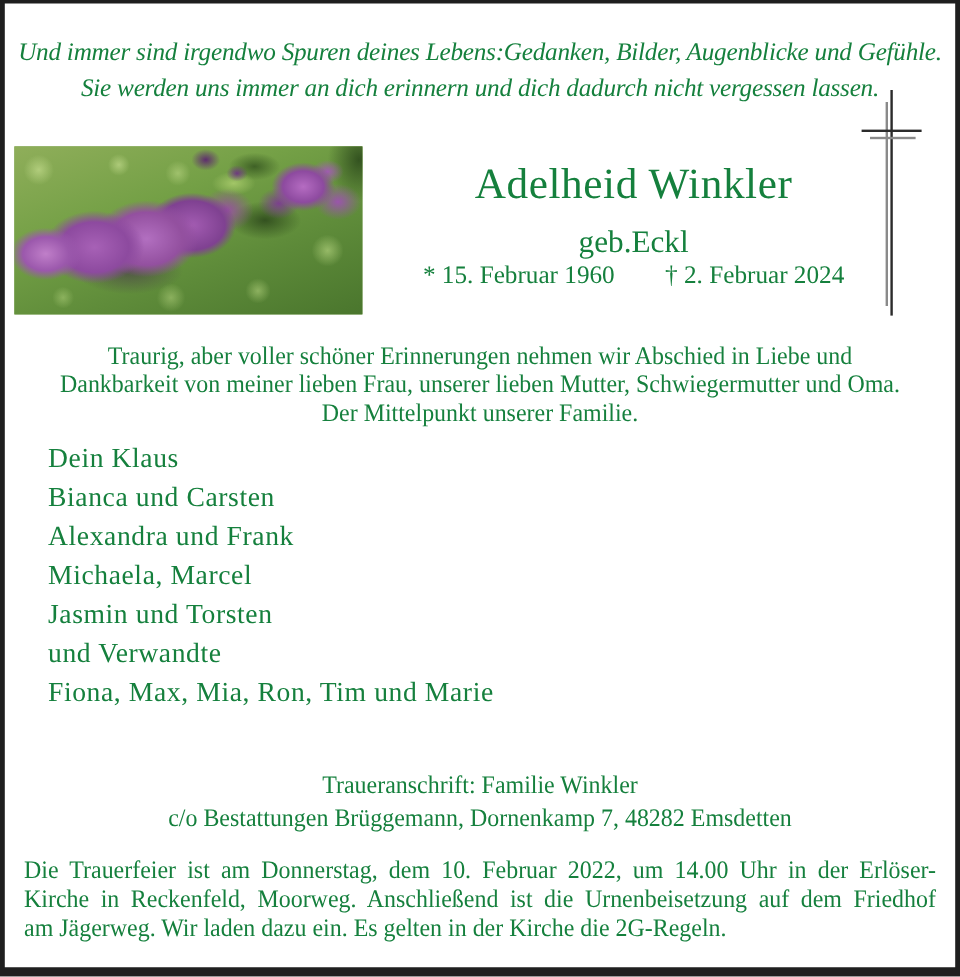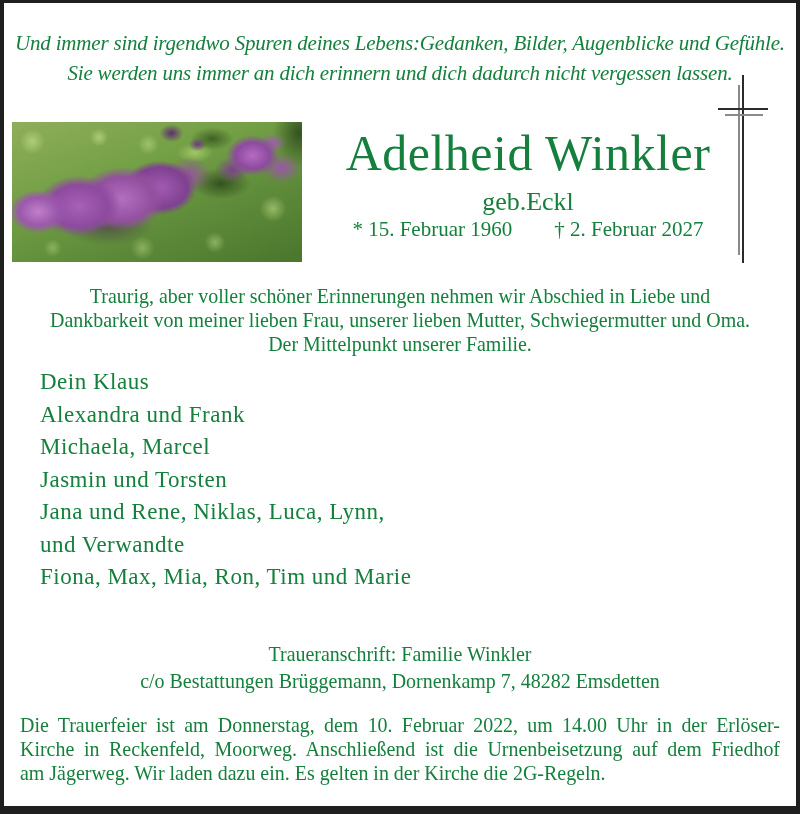--- a/index.html
+++ b/index.html
@@ -77,21 +77,21 @@
       
       linear-gradient(160deg, #8fae5a 0%, #74a046 35%, #5f8c3a 65%, #4a762d 100%);
   }
 
   
   .name-col {
     position: absolute;
     left: 300px; top: 126px; width: 456px;
     text-align: center;
   }
-  .deceased-name { font-size: 50px; line-height: 54px; letter-spacing: 0.5px; }
+  .deceased-name { font-size: 36px; line-height: 54px; letter-spacing: 0.5px; }
   .maiden { font-size: 26px; line-height: 24px; margin-top: 10px; }
   .dates {
     margin-top: 3px;
     font-size: 21px; line-height: 24px;
     display: flex; justify-content: center; gap: 42px;
     white-space: nowrap;
   }
 
   
   .cross-v1 { position: absolute; left: 742px; top: 75px;  width: 2px;  height: 188px; background: #2b2b2b; }
@@ -141,41 +141,41 @@
     <div>Sie werden uns immer an dich erinnern und dich dadurch nicht vergessen lassen.</div>
   </div>
 
   <div class="photo"></div>
 
   <div class="name-col">
     <div class="deceased-name">Adelheid Winkler</div>
     <div class="maiden">geb.Eckl</div>
     <div class="dates">
       <span>* 15. Februar 1960</span>
-      <span>† 2. Februar 2027</span>
+      <span>† 2. Februar 2024</span>
     </div>
   </div>
 
   <div class="cross-v1"></div>
   <div class="cross-v2"></div>
   <div class="cross-h1"></div>
   <div class="cross-h2"></div>
 
   <div class="tribute">
     <div>Traurig, aber voller schöner Erinnerungen nehmen wir Abschied in Liebe und</div>
     <div>Dankbarkeit von meiner lieben Frau, unserer lieben Mutter, Schwiegermutter und Oma.</div>
     <div>Der Mittelpunkt unserer Familie.</div>
   </div>
 
   <div class="mourners">
     <div>Dein Klaus</div>
+    <div>Bianca und Carsten</div>
     <div>Alexandra und Frank</div>
     <div>Michaela, Marcel</div>
     <div>Jasmin und Torsten</div>
-    <div>Jana und Rene, Niklas, Luca, Lynn,</div>
     <div>und Verwandte</div>
     <div>Fiona, Max, Mia, Ron, Tim und Marie</div>
   </div>
 
   <div class="address">
     <div>Traueranschrift: Familie Winkler</div>
     <div>c/o Bestattungen Brüggemann, Dornenkamp 7, 48282 Emsdetten</div>
   </div>
 
   <div class="funeral">

